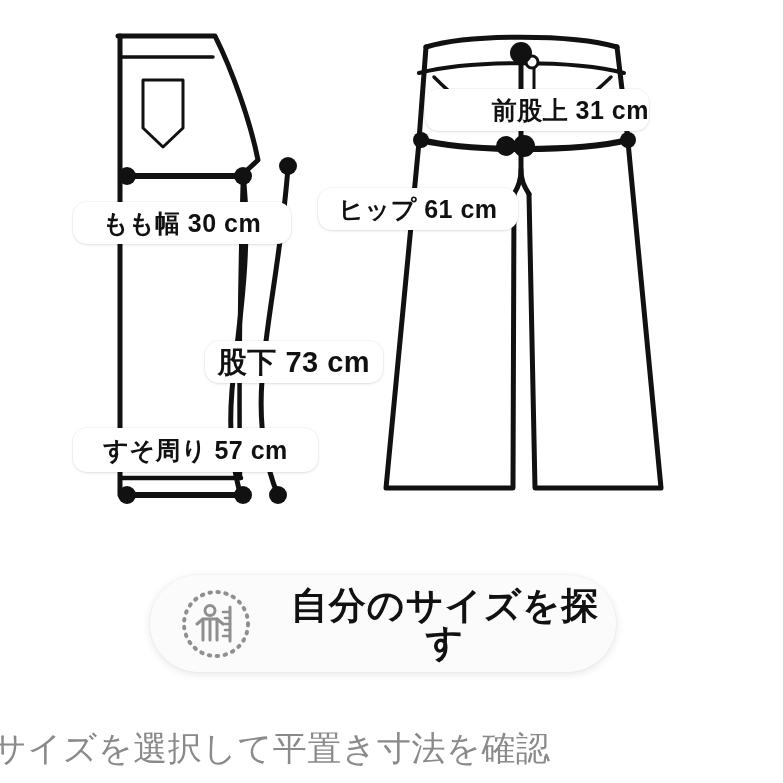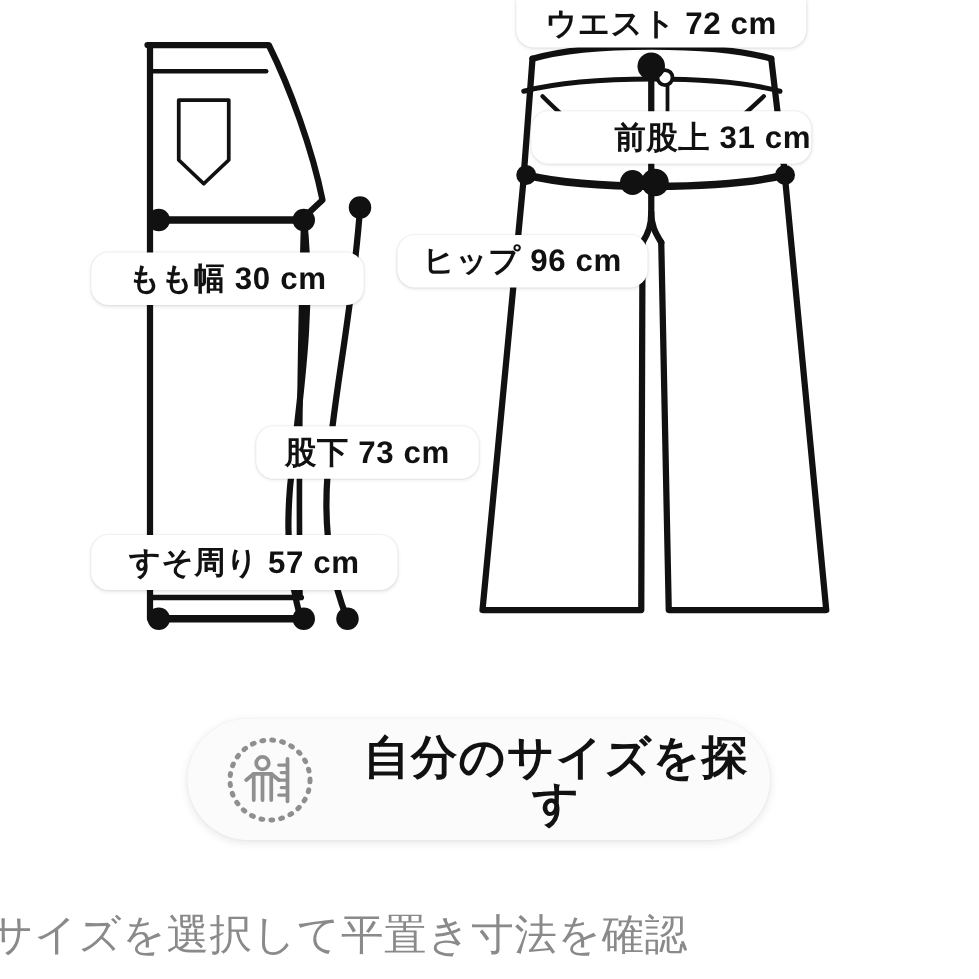--- a/index.html
+++ b/index.html
@@ -49,21 +49,21 @@
   }
   .pill-text {
     display: inline-block;
     line-height: 1;
   }
 
   #pill-waist   { left: 413px; top: 0px;   width: 232px; height: 38px; font-size: 25px; border-radius: 0 0 14px 14px; }
   #pill-rise    { left: 425px; top: 89px;  width: 224px; height: 42px; font-size: 25px; justify-content: flex-end; }
   #pill-hip     { left: 318px; top: 188px; width: 200px; height: 42px; font-size: 25px; }
   #pill-thigh   { left: 73px;  top: 202px; width: 218px; height: 42px; font-size: 25px; align-items: center; }
-  #pill-inseam  { left: 205px; top: 341px; width: 178px; height: 42px; font-size: 25px; }
+  #pill-inseam  { left: 205px; top: 341px; width: 178px; height: 42px; font-size: 29px; }
   #pill-hem     { left: 73px;  top: 428px; width: 245px; height: 44px; font-size: 25px; justify-content: center; }
 
   
   #cta {
     position: absolute;
     left: 150px;
     top: 575px;
     width: 466px;
     height: 97px;
     background: #fbfbfb;
@@ -167,28 +167,25 @@
       <path d="M529,194 C524,186 521,180 521,170" fill="none" stroke="#111111" stroke-width="5" stroke-linecap="round"></path>
 
       <circle cx="521" cy="53" r="11" fill="#111111"></circle>
       <circle cx="421" cy="140" r="8" fill="#111111"></circle>
       <circle cx="628" cy="140" r="8" fill="#111111"></circle>
       <circle cx="506" cy="146" r="10" fill="#111111"></circle>
       <circle cx="524" cy="146" r="11" fill="#111111"></circle>
     </g>
   </svg>
 
-  <div class="pill" id="pill-waist">
-    <span class="pill-text">ウエスト 72 cm</span>
-  </div>
   <div class="pill" id="pill-rise">
     <span class="pill-text">前股上 31 cm</span>
   </div>
   <div class="pill" id="pill-hip">
-    <span class="pill-text">ヒップ 96 cm</span>
+    <span class="pill-text">ヒップ 61 cm</span>
   </div>
   <div class="pill" id="pill-thigh">
     <span class="pill-text">もも幅 30 cm</span>
   </div>
   <div class="pill" id="pill-inseam">
     <span class="pill-text">股下 73 cm</span>
   </div>
   <div class="pill" id="pill-hem">
     <span class="pill-text">すそ周り 57 cm</span>
   </div>

